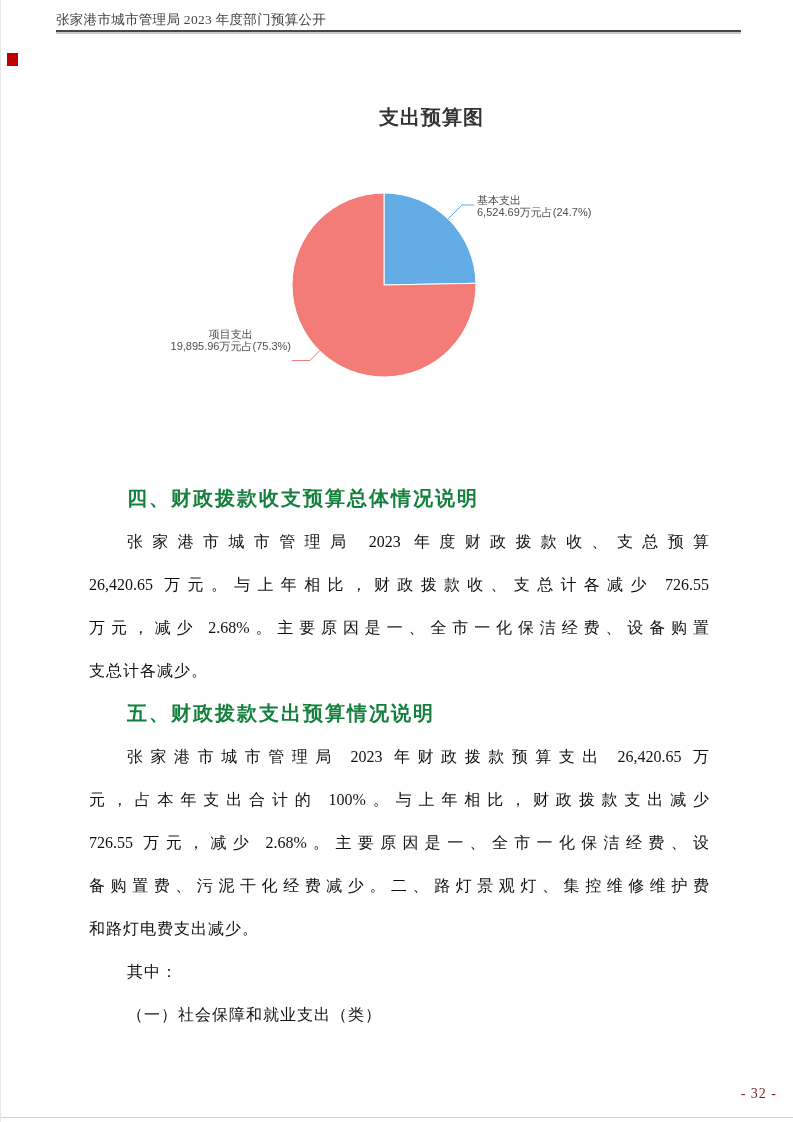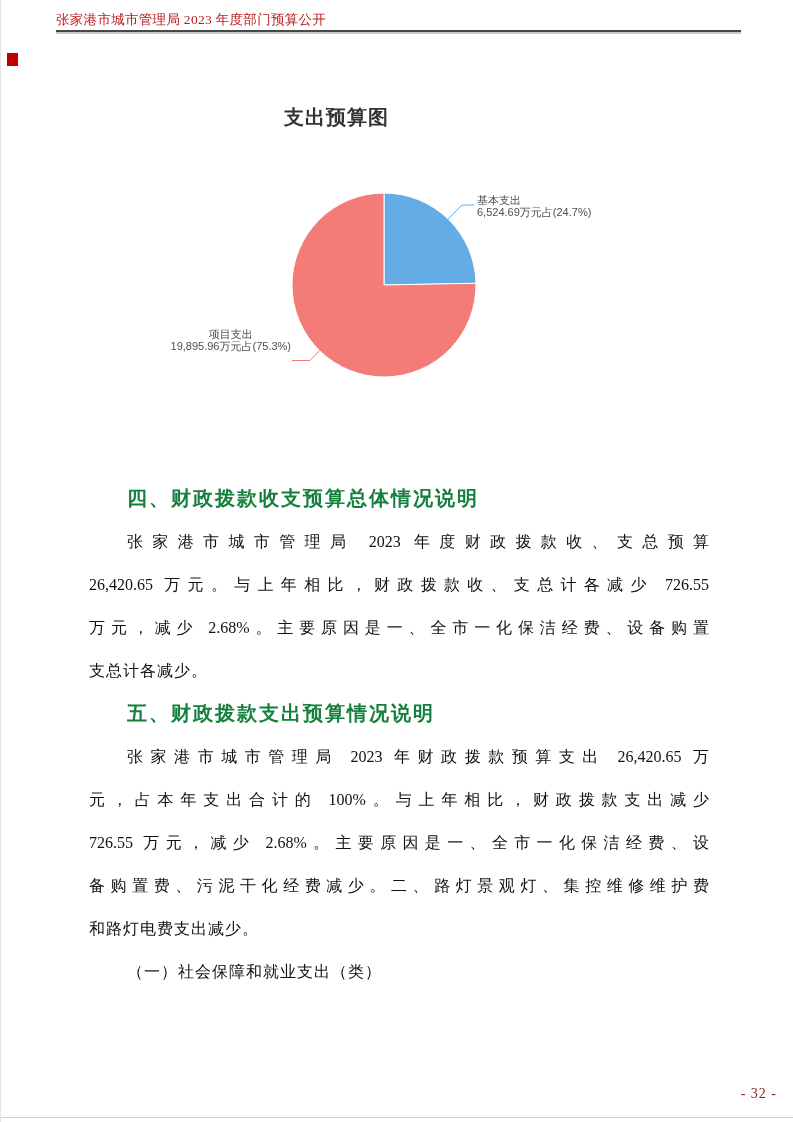--- a/index.html
+++ b/index.html
@@ -2,25 +2,25 @@
 <html><head>
 <meta charset="utf-8">
 <style>
   html,body{margin:0;padding:0;background:#ffffff;}
   .page{
     position:relative;width:793px;height:1122px;margin:0 auto;background:#fff;
     overflow:hidden;border-left:1px solid #e6e6e6;border-right:1px solid #e6e6e6;
     font-family:"Liberation Serif","DejaVu Serif",serif;color:#111;
   }
   
-  .doc-header{position:absolute;left:55px;top:11px;font-size:13.5px;color:#b91c1c;letter-spacing:.3px;text-align:right;}
+  .doc-header{position:absolute;left:55px;top:11px;font-size:13.5px;color:#404040;letter-spacing:.3px;text-align:right;}
   .header-rule{position:absolute;left:55px;top:30px;width:685px;height:2px;background:#474747;box-shadow:0 2px 0 rgba(130,130,130,.45);}
   .red-marker{position:absolute;left:6px;top:53px;width:11px;height:13px;background:#c00000;}
   
-  .chart-title{position:absolute;left:283px;top:104px;width:200px;text-align:left;
+  .chart-title{position:absolute;left:283px;top:104px;width:200px;text-align:right;
     font-family:"Liberation Sans","DejaVu Sans",sans-serif;font-weight:700;font-size:20px;color:#333;letter-spacing:1px;}
   .chart-svg{position:absolute;left:150px;top:170px;width:540px;height:235px;}
   .pie-label{position:absolute;font-family:"Liberation Sans","DejaVu Sans",sans-serif;
     font-size:11px;line-height:11.5px;color:#4f4f4f;white-space:nowrap;}
   #label-basic{left:476px;top:195px;text-align:left;}
   #label-project{right:503px;top:329px;text-align:center;}
   
   .content{position:absolute;left:88px;top:477px;width:620px;}
   .para-line,.sec-heading,.extra-line{height:43px;line-height:43px;overflow:hidden;font-size:16px;}
   .sec-heading{font-weight:700;font-size:20px;letter-spacing:2px;text-indent:38px;color:#15803d;}
@@ -68,19 +68,20 @@
         <div class="para-line last">支总计各减少。</div>
       </div>
     <div class="sec-heading">五、财政拨款支出预算情况说明</div>
     <div>
         <div class="para-line j ind">张家港市城市管理局 2023 年财政拨款预算支出 26,420.65 万</div>
         <div class="para-line j">元，占本年支出合计的 100%。与上年相比，财政拨款支出减少</div>
         <div class="para-line j">726.55 万元，减少 2.68%。主要原因是一、全市一化保洁经费、设</div>
         <div class="para-line j">备购置费、污泥干化经费减少。二、路灯景观灯、集控维修维护费</div>
         <div class="para-line last">和路灯电费支出减少。</div>
       </div>
+    <div class="extra-line">其中：</div>
     <div class="extra-line">（一）社会保障和就业支出（类）</div>
   </div>
 
   <div class="page-footer">- 32 -</div>
   <div class="page-bottom-edge"></div>
 
 </div>
 
 </body></html>

